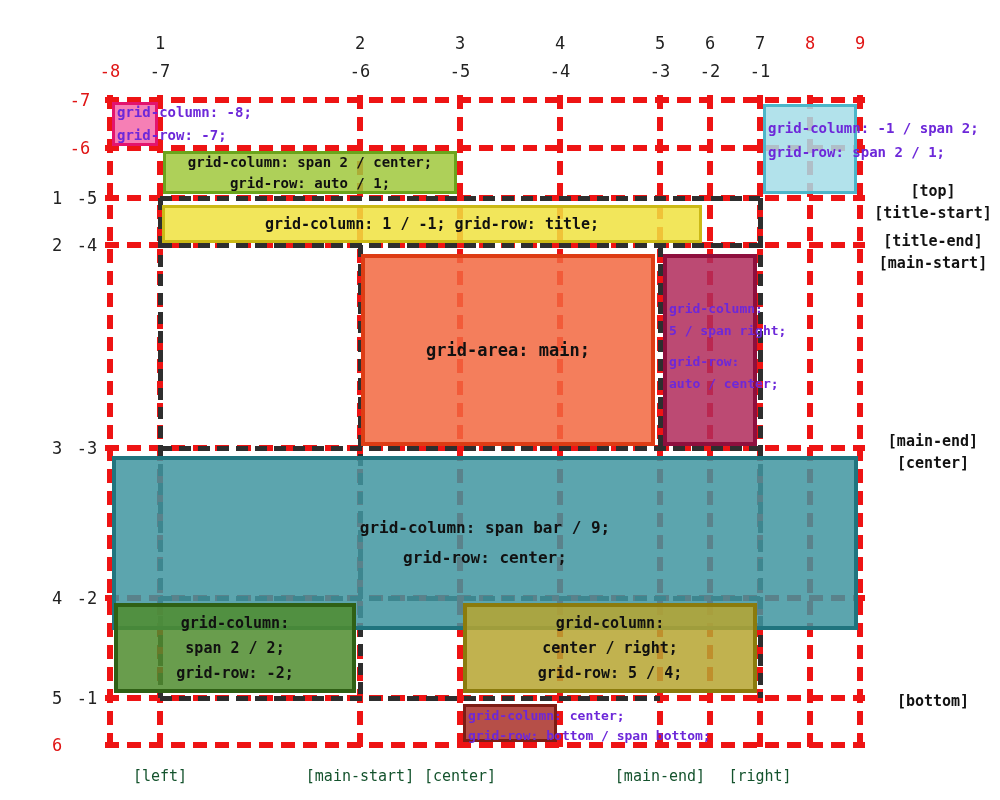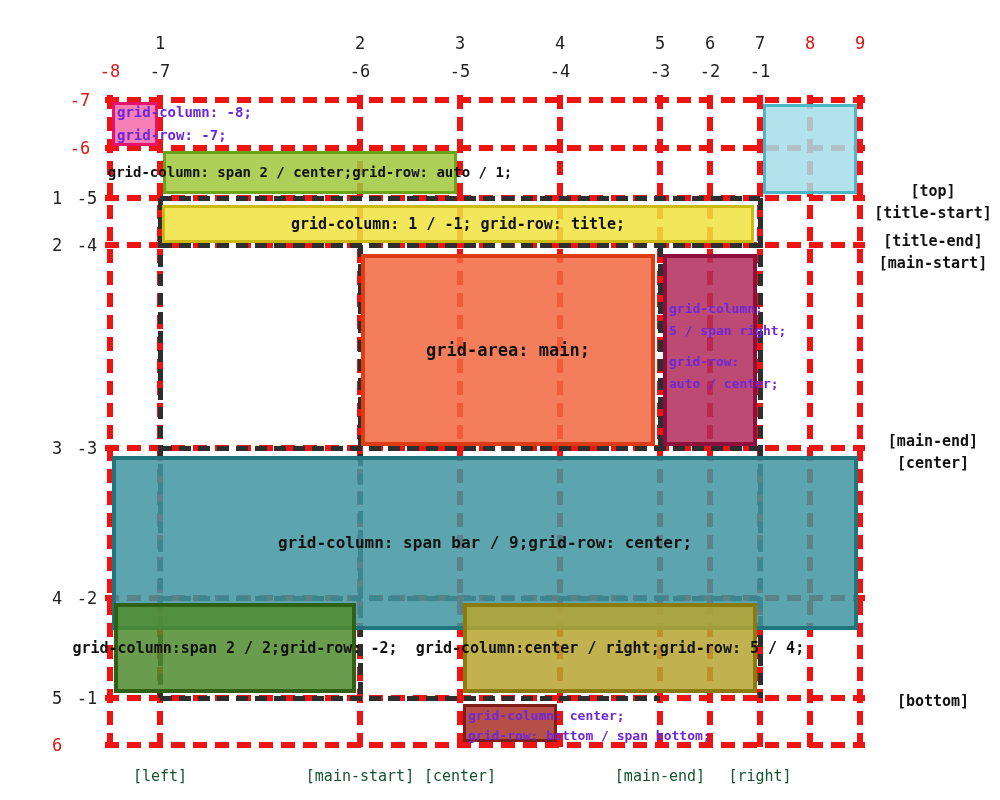--- a/index.html
+++ b/index.html
@@ -10,21 +10,21 @@
   #canvas{
     position:relative;width:1000px;height:800px;background:#fff;overflow:hidden;
     font-family:"DejaVu Sans Mono","Liberation Mono",monospace;color:#111;
   }
   
   .rh{position:absolute;height:6px;background:repeating-linear-gradient(90deg,var(--red) 0 14px,transparent 14px 22px);}
   .rv{position:absolute;width:6px;background:repeating-linear-gradient(180deg,var(--red) 0 14px,transparent 14px 22px);}
   .bh{position:absolute;height:5px;background:repeating-linear-gradient(90deg,var(--blk) 0 12px,transparent 12px 19px);}
   .bv{position:absolute;width:5px;background:repeating-linear-gradient(180deg,var(--blk) 0 12px,transparent 12px 19px);}
   
-  .box{position:absolute;box-sizing:border-box;display:flex;justify-content:center;align-items:center;text-align:center;}
+  .box{position:absolute;box-sizing:border-box;display:flex;flex-direction:column;justify-content:center;align-items:center;text-align:center;}
   .box .bl{font-weight:bold;white-space:nowrap;}
   
   .code{position:absolute;font-weight:bold;white-space:nowrap;color:#6d28d9;}
   
   .num{position:absolute;transform:translateX(-50%);font-size:17px;line-height:20px;color:#222;white-space:nowrap;}
   .num.red{color:#e01414;}
   
   .rlab{position:absolute;left:870px;width:126px;text-align:center;font-size:15px;color:#111;white-space:nowrap;font-weight:bold;}
   .blab{position:absolute;transform:translateX(-50%);font-size:15px;color:#14532d;white-space:nowrap;top:767px;}
 </style>
@@ -65,21 +65,21 @@
 
   <div class="box" style="left:112px;top:102px;width:46px;height:44px;background:#f468a8D9;border:3px solid #e3146e;"></div>
 
   <div class="box" style="left:163px;top:151px;width:294px;height:43px;background:#a0c83cD9;border:3px solid #6aa41c;font-size:14px;line-height:21px;">
     <div class="bl">grid-column: span 2 / center;</div>
     <div class="bl">grid-row: auto / 1;</div>
   </div>
 
   <div class="box" style="left:763px;top:104px;width:94px;height:90px;background:#a5dde8D9;border:3px solid #4cb6c9;"></div>
 
-  <div class="box" style="left:162px;top:205px;width:592px;height:38px;background:#f0e23eD9;border:3px solid #cbb916;font-size:15px;">
+  <div class="box" style="left:162px;top:205px;width:540px;height:38px;background:#f0e23eD9;border:3px solid #cbb916;font-size:15px;">
     <div class="bl">grid-column: 1 / -1; grid-row: title;</div>
   </div>
 
   <div class="box" style="left:361px;top:254px;width:294px;height:192px;background:#f2673fD9;border:4px solid #dd3c14;font-size:17px;">
     <div class="bl">grid-area: main;</div>
   </div>
 
   <div class="box" style="left:663px;top:254px;width:94px;height:192px;background:#b02a5bD9;border:4px solid #8e0f3e;"></div>
 
   <div class="box" style="left:112px;top:456px;width:746px;height:174px;background:#3f95a0D9;border:4px solid #20747e;font-size:16px;line-height:30px;">
@@ -99,20 +99,24 @@
     <div class="bl">grid-row: 5 / 4;</div>
   </div>
 
   <div class="box" style="left:463px;top:704px;width:94px;height:38px;background:#a93028D9;border:3px solid #7d1d15;"></div>
 
   <div class="code" style="left:117px;top:101px;font-size:14px;line-height:23px;">
     <div>grid-column: -8;</div>
     <div>grid-row: -7;</div>
   </div>
 
+  <div class="code" style="left:768px;top:116px;font-size:14px;line-height:24px;">
+    <div>grid-column: -1 / span 2;</div>
+    <div>grid-row: span 2 / 1;</div>
+  </div>
 
   <div class="code" style="left:669px;top:298px;font-size:13px;line-height:22px;">
     <div>grid-column:</div>
     <div>5 / span right;</div>
     <div style="margin-top:9px;">grid-row:</div>
     <div>auto / center;</div>
   </div>
 
   <div class="code" style="left:468px;top:706px;font-size:13px;line-height:20px;">
     <div>grid-column: center;</div>

